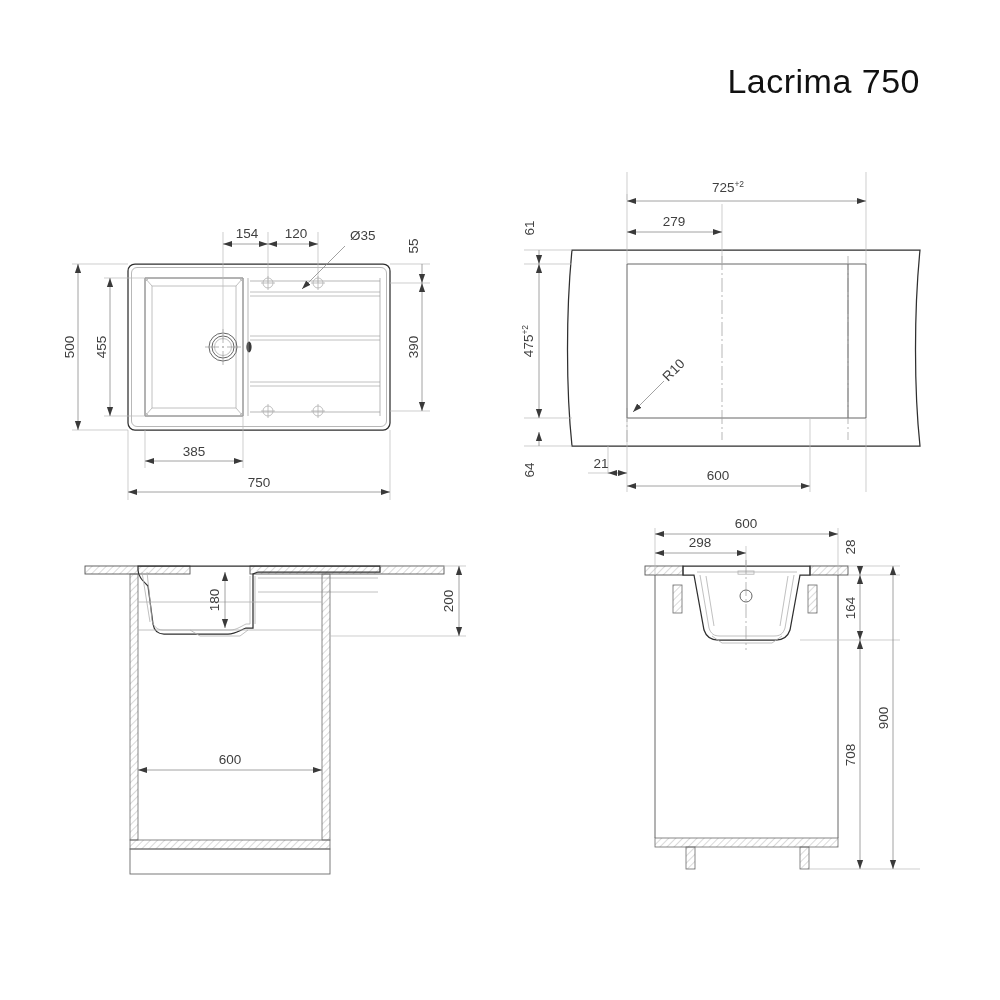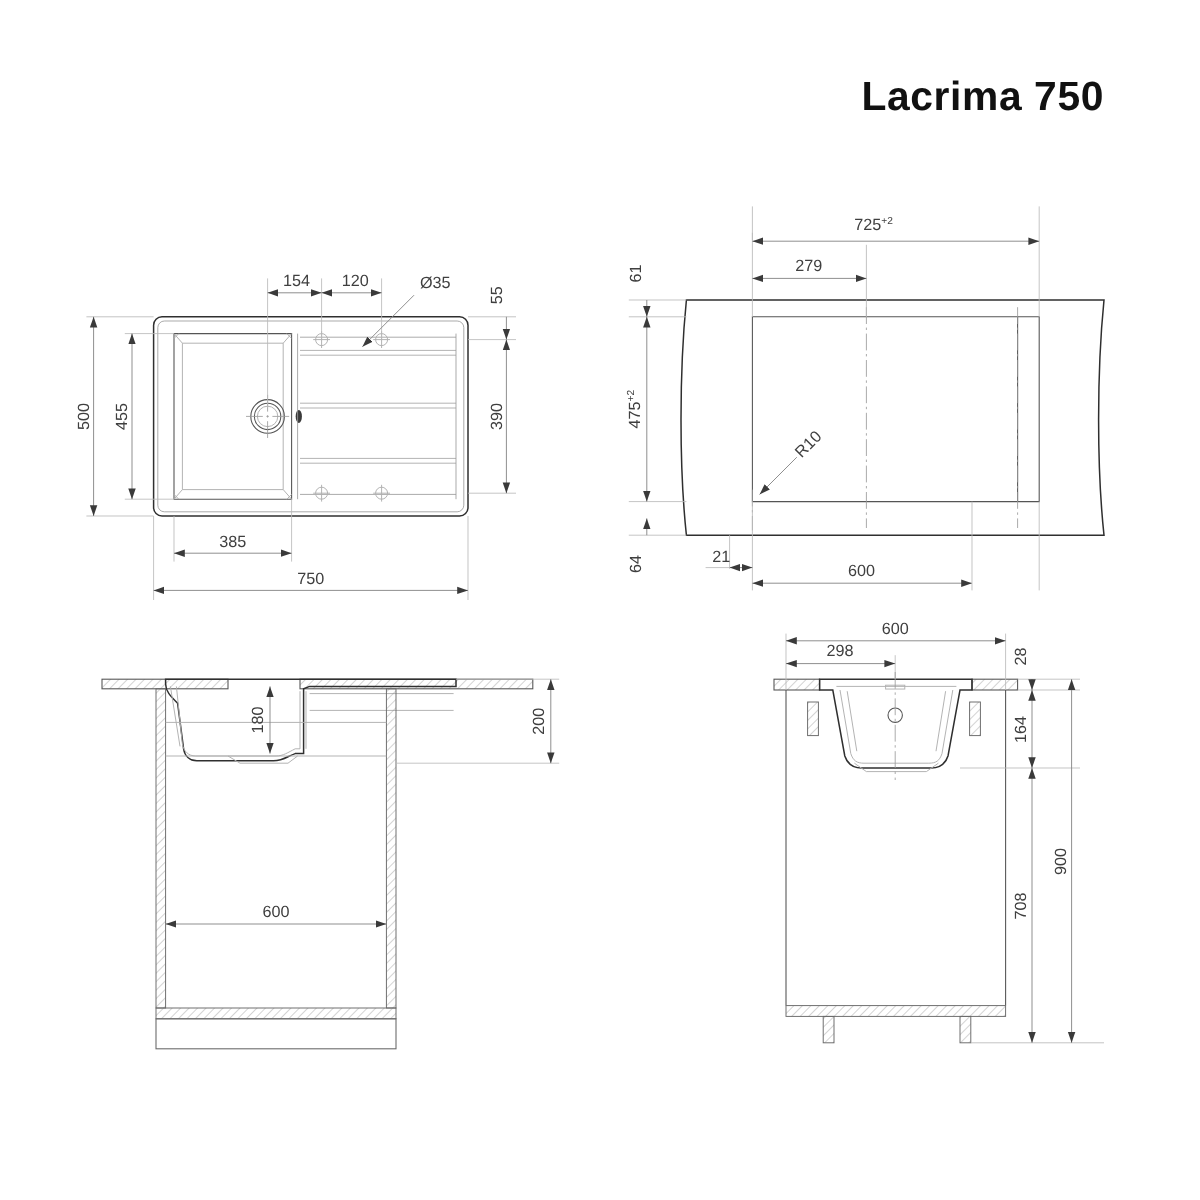--- a/index.html
+++ b/index.html
@@ -1,20 +1,20 @@
 <!DOCTYPE html>
 <html><head>
 <meta charset="utf-8">
 <style>
   html,body{margin:0;padding:0;background:#ffffff;}
   body{width:1000px;height:1000px;font-family:"Liberation Sans",sans-serif;color:#1a1a1a;}
   #stage{position:relative;width:1000px;height:1000px;overflow:hidden;background:#fff;}
   #title{
     position:absolute; right:80px; top:62px;
-    font-size:34px; font-weight:bold; letter-spacing:0.5px;
+    font-size:34px; font-weight:normal; letter-spacing:0.5px;
     color:#111; white-space:nowrap;
   }
   svg{position:absolute;left:0;top:0;}
   text{font-family:"Liberation Sans",sans-serif;fill:#3a3a3a;}
   .dimtxt{font-size:13.5px;fill:#3f3f3f;}
   .sup{font-size:8.5px;fill:#3f3f3f;}
   .dimline{stroke:#8a8a8a;stroke-width:0.8;fill:none;}
   .extline{stroke:#b9b9b9;stroke-width:0.7;fill:none;}
   .outline{stroke:#2f2f2f;stroke-width:1.25;fill:none;}
   .outline-thin{stroke:#555;stroke-width:0.9;fill:none;}

